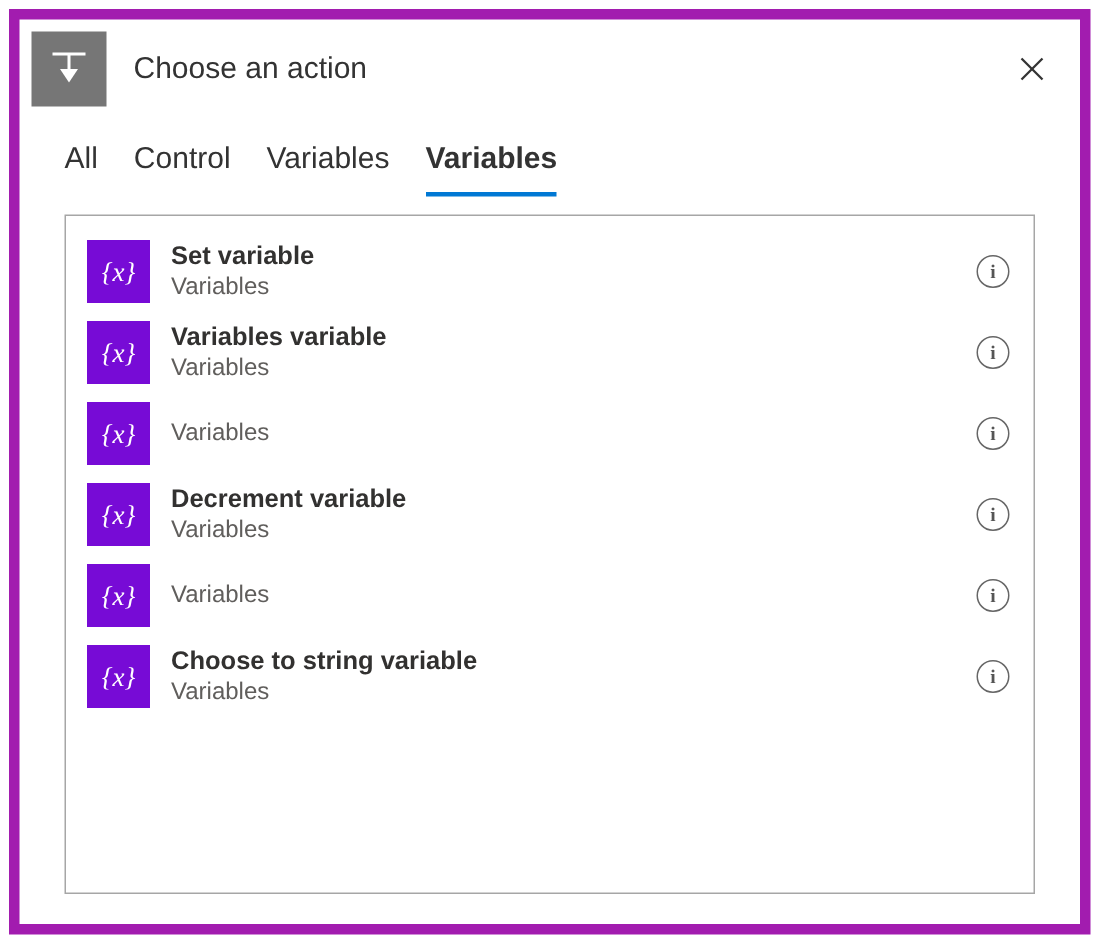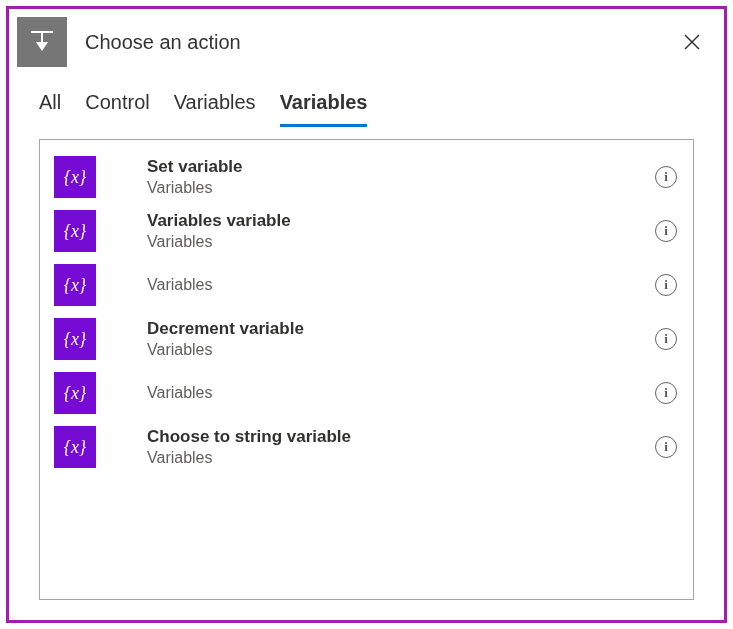--- a/index.html
+++ b/index.html
@@ -10,21 +10,21 @@
     body {
       font-family: "Segoe UI", -apple-system, BlinkMacSystemFont, sans-serif;
       background: #fff;
       width: 733px;
       height: 629px;
       padding: 6px;
     }
     .panel {
       width: 100%;
       height: 100%;
-      border: 3px solid #a21caf;
+      border: 7px solid #a21caf;
       background: #fff;
       display: flex;
       flex-direction: column;
     }
     .header {
       display: flex;
       align-items: center;
       padding: 8px 18px 8px 8px;
       gap: 18px;
     }
@@ -93,21 +93,20 @@
       font-family: "Times New Roman", serif;
       font-style: italic;
       font-size: 18px;
       font-weight: 400;
     }
     .action-text {
       flex: 1;
       display: flex;
       flex-direction: column;
       line-height: 1.25;
-      margin-left: 37px;
     }
     .action-title {
       font-size: 17px;
       font-weight: 700;
       color: #323130;
     }
     .action-subtitle {
       font-size: 16px;
       font-weight: 400;
       color: #605e5c;

